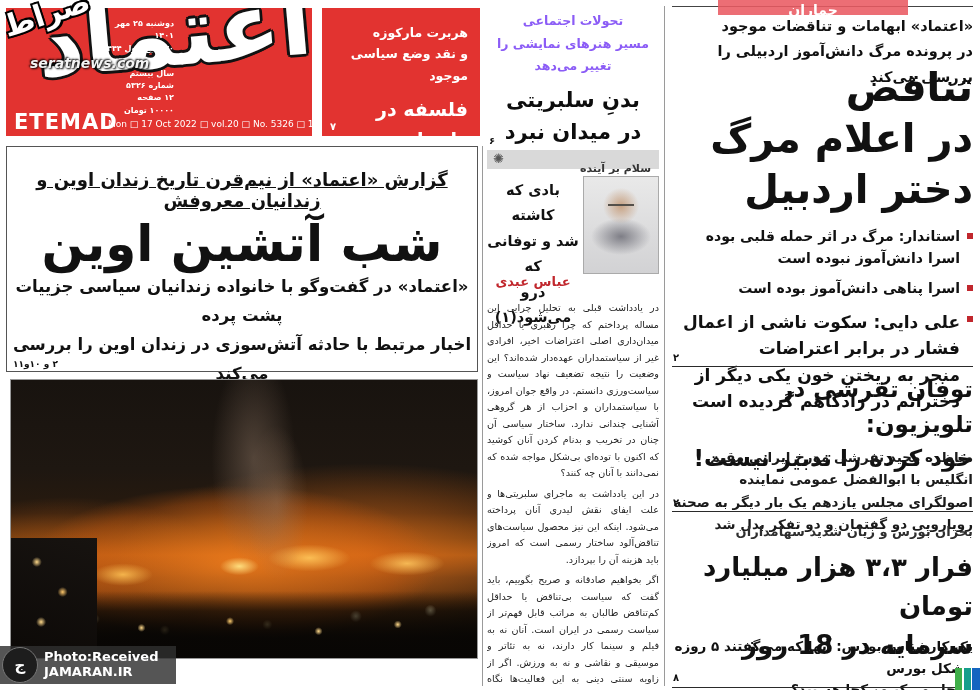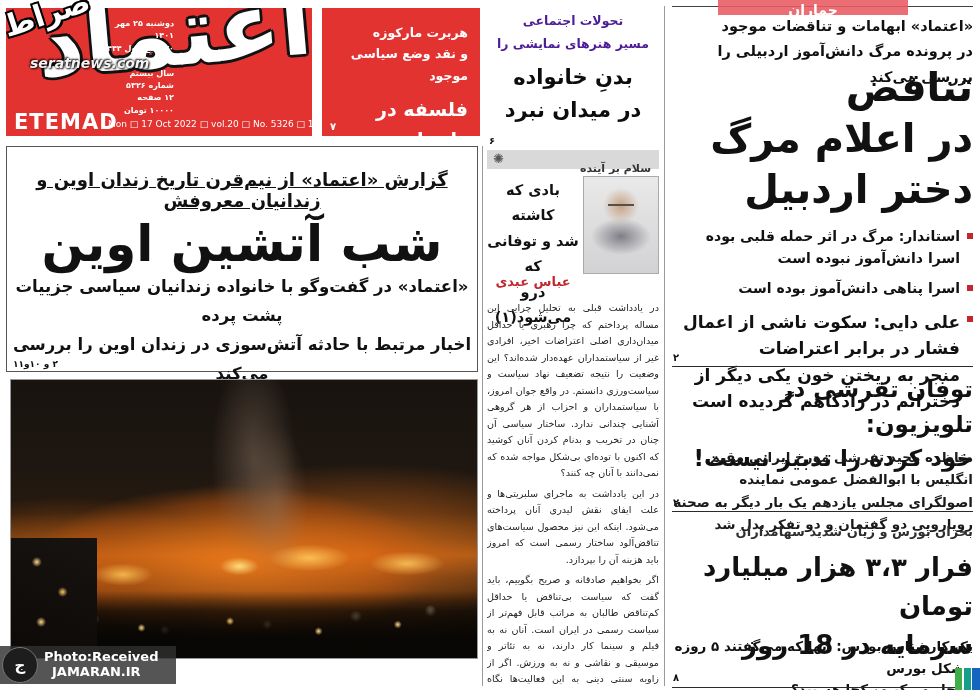--- a/index.html
+++ b/index.html
@@ -19,21 +19,21 @@
   .info-line{left:102px;bottom:7px;color:#fff;font-size:9px;direction:ltr;white-space:nowrap;}
 
   
   .marcuse{left:322px;top:8px;width:158px;height:128px;background:#e23330;color:#fff;box-sizing:border-box;padding:14px 12px 4px 10px;}
   .marcuse .k{font-size:12.5px;font-weight:bold;text-align:right;line-height:1.7;}
   .marcuse .t{font-size:19px;font-weight:bold;text-align:right;line-height:1.6;margin-top:8px;}
   .marcuse .pn{position:absolute;left:8px;bottom:4px;font-size:10px;font-weight:bold;}
 
   
   .teaser{left:487px;top:10px;width:172px;height:132px;text-align:center;}
-  .teaser .k{font-size:12.5px;font-weight:bold;color:#4c1d95;line-height:1.8;}
+  .teaser .k{font-size:12.5px;font-weight:bold;color:#8b5cf6;line-height:1.8;}
   .teaser .t{font-size:21px;font-weight:bold;color:#0d0d0d;line-height:1.55;margin-top:6px;}
   .teaser .pn{position:absolute;left:2px;bottom:-4px;font-size:10px;font-weight:bold;}
 
   
   .vrule{width:1px;background:#9a9a9a;}
   .hrule{height:1px;background:#2a2a2a;}
 
   
   .mainbox{left:6px;top:146px;width:472px;height:226px;border:1px solid #555;box-sizing:border-box;text-align:center;}
   .mainbox .k{margin-top:22px;font-size:18px;font-weight:bold;text-decoration:underline;}
@@ -74,21 +74,21 @@
       radial-gradient(circle 3px at 60% 45%, #ffc76a, rgba(255,199,106,0) 5px),
       radial-gradient(circle 3px at 35% 70%, #ffd98a, rgba(255,217,138,0) 5px),
       linear-gradient(200deg, #171310 0%, #0c0907 100%);}
 
   .credit{left:0;top:646px;width:176px;height:38px;background:rgba(48,48,48,.82);color:#fff;
           display:flex;align-items:center;direction:ltr;z-index:6;}
   .credit .clogo{width:34px;height:34px;margin-left:2px;border-radius:50%;background:#1d1d1d;border:1px solid #777;
                  color:#fff;font-size:15px;font-weight:bold;display:flex;align-items:center;justify-content:center;flex:0 0 auto;}
   .credit .ctxt{margin-left:6px;font-weight:bold;line-height:1.15;}
   .credit .ctxt .l1{font-size:13px;}
-  .credit .ctxt .l2{font-size:13px;margin-left:8px;}
+  .credit .ctxt .l2{font-size:13px;}
 
   
   .salam-bar{left:487px;top:150px;width:172px;height:19px;background:#d9d9d9;}
   .salam-bar .txt{position:absolute;right:8px;top:12px;font-size:11px;font-weight:bold;color:#333;}
   .salam-bar .sun{position:absolute;left:6px;top:1px;font-size:13px;color:#555;}
   .abdi-head{left:487px;top:176px;width:172px;height:120px;}
   .abdi-portrait{position:absolute;right:0;top:0;width:74px;height:96px;border:1px solid #aaa;background:
       radial-gradient(circle 16px at 50% 30%, #c8a283, rgba(200,162,131,0) 18px),
       radial-gradient(ellipse 26px 16px at 50% 62%, #7e7e86, rgba(126,126,134,0) 30px),
       linear-gradient(to bottom,#e9e9e9 0%,#d2d2d4 100%);}
@@ -158,23 +158,24 @@
       <div>فلسفه در راستای</div>
       <div>عمل و تغییر</div>
     </div>
     <div class="pn">۷</div>
   </div>
 
   <div class="abs teaser">
     <div class="k">
       <div>تحولات اجتماعی</div>
       <div>مسیر هنرهای نمایشی را</div>
+      <div>تغییر می‌دهد</div>
     </div>
     <div class="t">
-      <div>بدنِ خانواده</div>
+      <div>بدنِ سلبریتی</div>
       <div>در میدان نبرد</div>
     </div>
     <div class="pn">۶</div>
   </div>
 
   <div class="abs mainbox">
     <div class="k">گزارش «اعتماد» از نیم‌قرن تاریخ زندان اوین و زندانیان معروفش</div>
     <div class="h">شب آتشین اوین</div>
     <div class="s1">
       <div>«اعتماد» در گفت‌وگو با خانواده زندانیان سیاسی جزییات پشت پرده</div>

